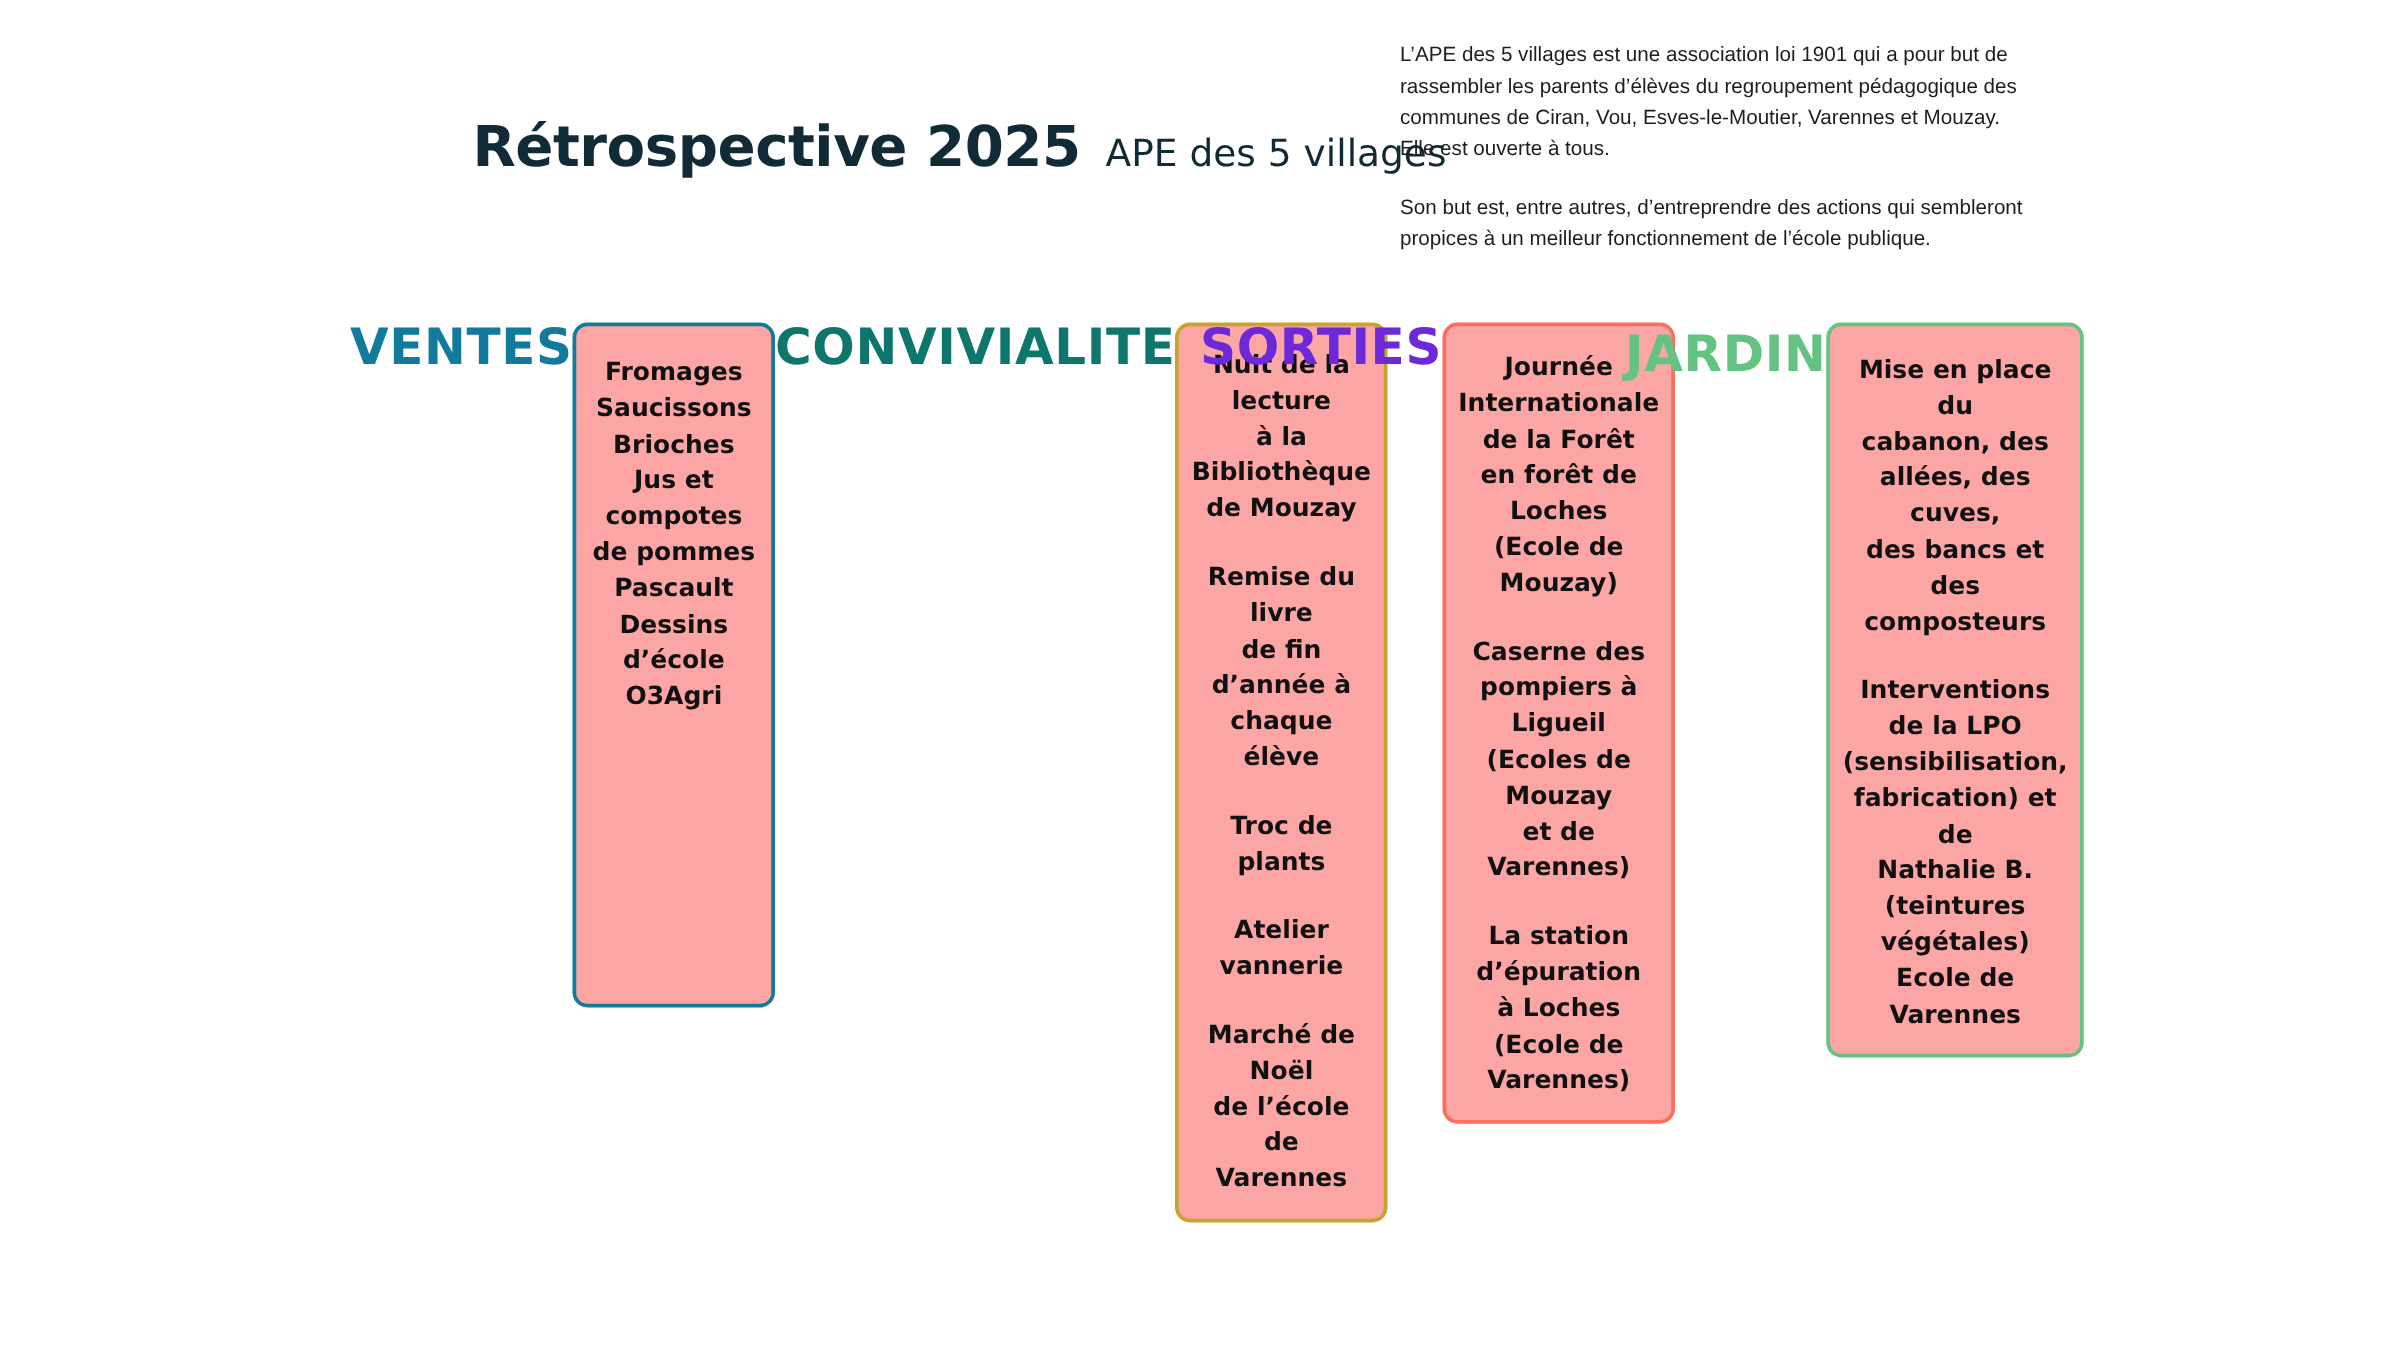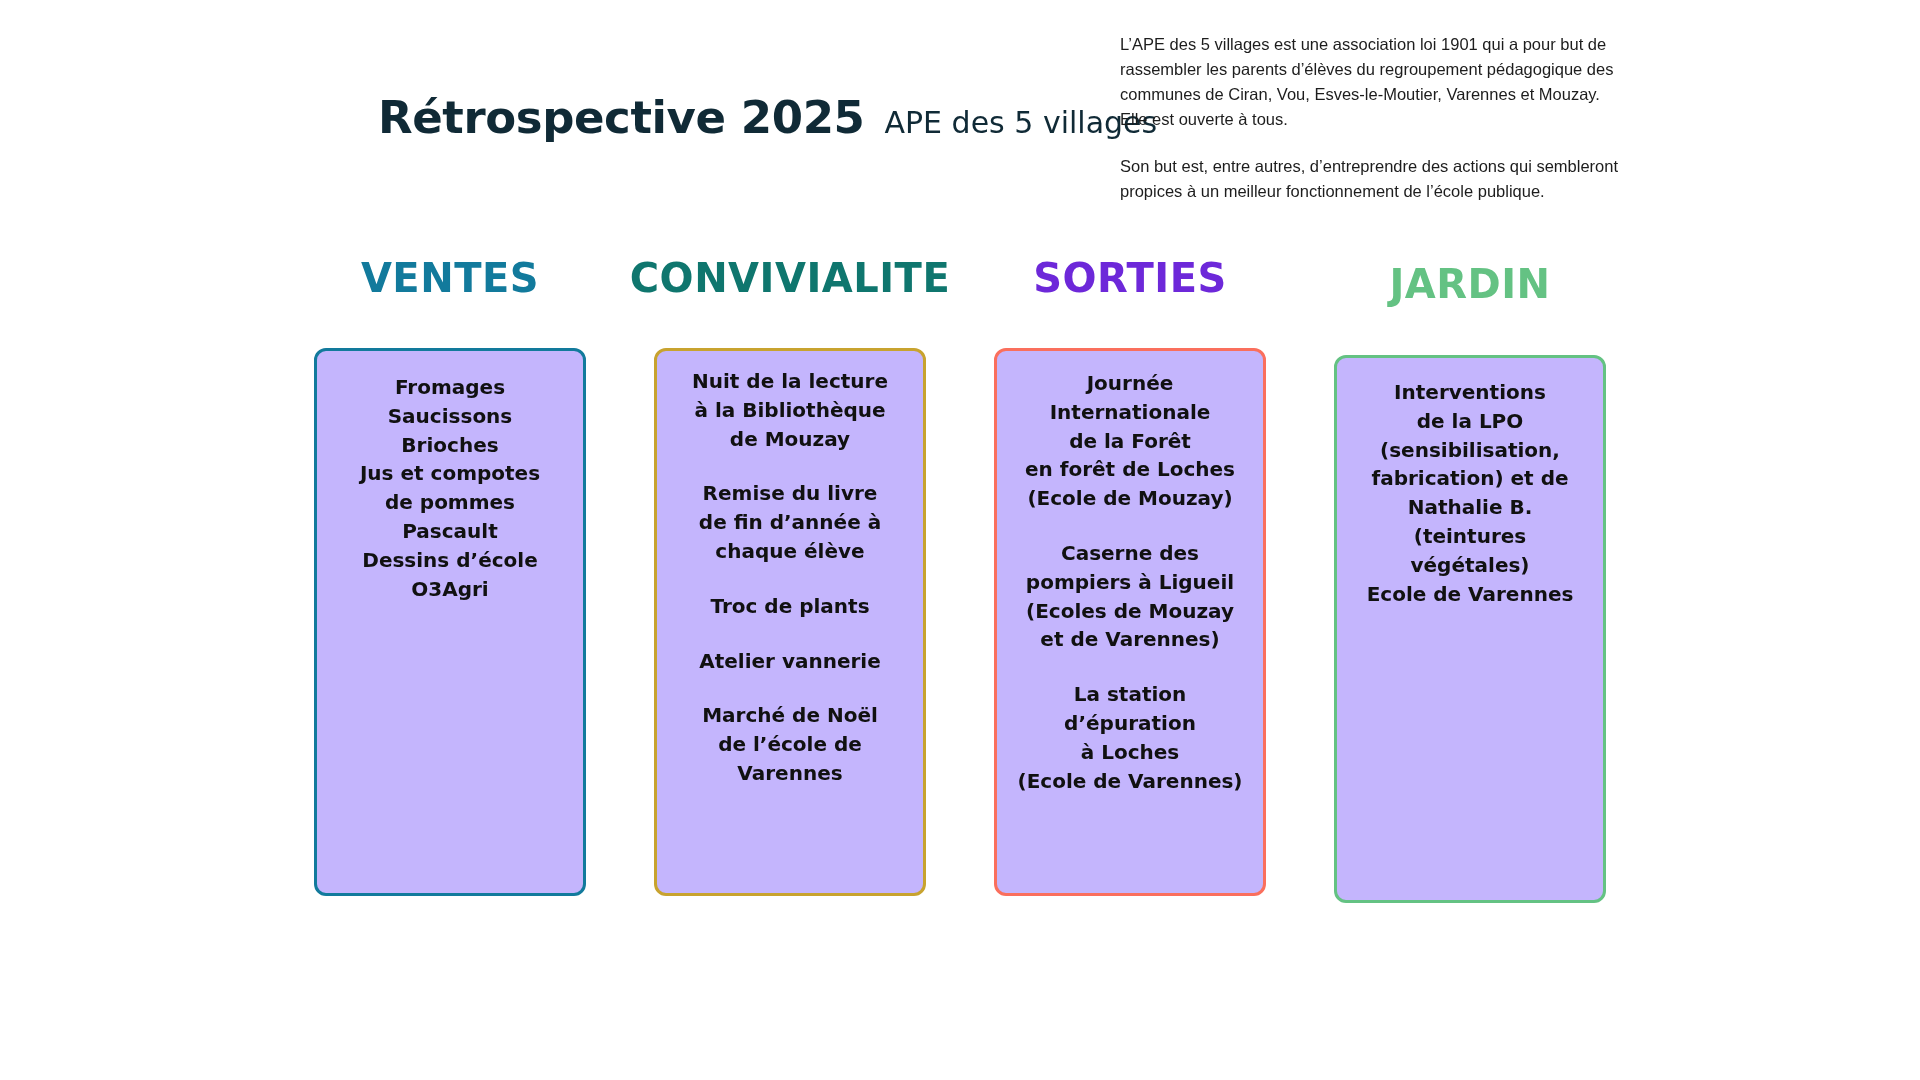--- a/index.html
+++ b/index.html
@@ -84,39 +84,39 @@
     top: 258px;
     left: 280px;
     width: 1400px;
     display: flex;
     align-items: flex-start;
   }
 
   .column {
     width: 340px;
     display: flex;
-    flex-direction: column;
-    align-items: center;
+    flex-direction: row;
+    align-items: flex-start;
   }
 
   .col-heading {
     font-family: "DejaVu Sans", sans-serif;
     font-size: 40px;
     font-weight: 700;
     letter-spacing: 0.5px;
     line-height: 1;
     margin: 0 0 50px 0;
     text-align: center;
   }
 
   .col-card {
     box-sizing: border-box;
     border: 3px solid #000;
     border-radius: 12px;
-    background: #c4b5fd;
+    background: #fca5a5;
     padding: 16px 10px 18px 10px;
     width: 272px;
     min-height: 548px;
     display: flex;
     flex-direction: column;
     justify-content: flex-start;
   }
 
   .card-entry {
     font-family: "DejaVu Sans", sans-serif;
@@ -227,20 +227,25 @@
         <div class="card-entry">La station
 d’épuration
 à Loches
 (Ecole de Varennes)</div>
       </div>
     </div>
 
     <div class="column col-jardin">
       <h2 class="col-heading" style="color: rgb(100, 194, 131);">JARDIN</h2>
       <div class="col-card" style="border-color: rgb(100, 194, 131);">
+        <div class="card-entry">Mise en place du
+cabanon, des
+allées, des cuves,
+des bancs et des
+composteurs</div>
         <div class="card-entry">Interventions
 de la LPO
 (sensibilisation,
 fabrication) et de
 Nathalie B.
 (teintures
 végétales)
 Ecole de Varennes</div>
       </div>
     </div>

